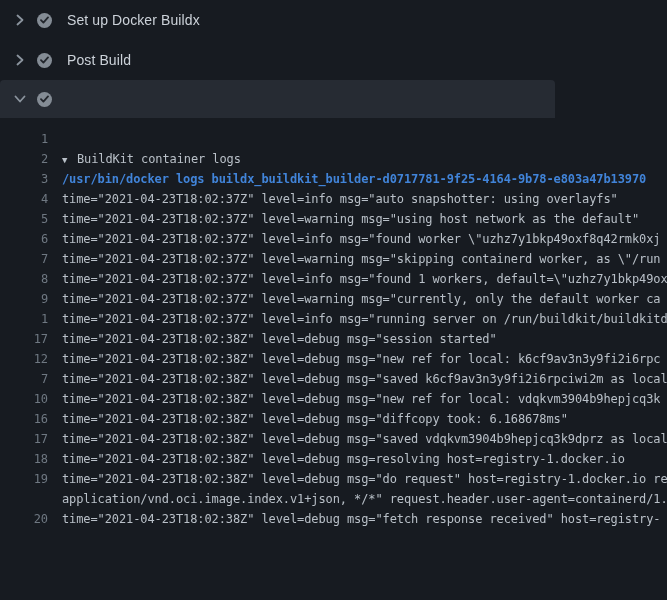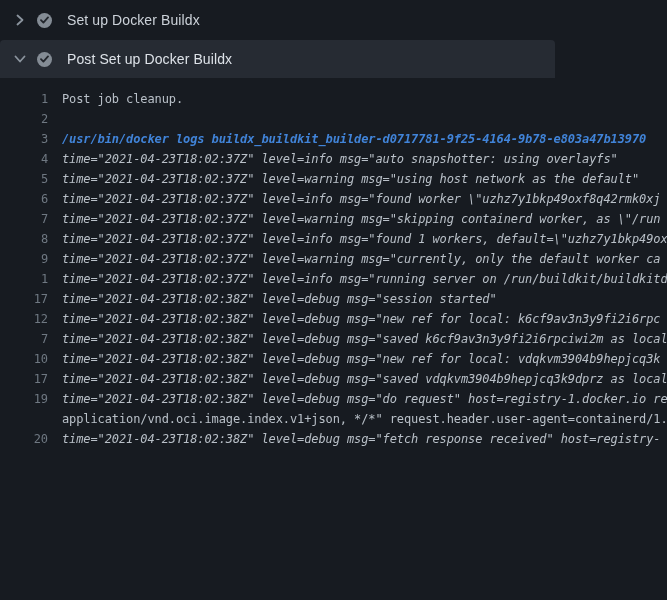--- a/index.html
+++ b/index.html
@@ -38,21 +38,21 @@
   }
   .log-row{
     height:20px;line-height:20px;display:flex;white-space:pre;
   }
   .log-row .num{
     width:48px;flex:none;text-align:right;color:#6f7882;cursor:pointer;
   }
   .log-row .txt{
     margin-left:14px;color:#b9c0c8;white-space:pre;overflow:hidden;
   }
-  .log-row.indent .txt{font-style:italic;}
+  .log-row.indent .txt{}
   .log-row.command .txt{color:#4184d9;font-weight:bold;}
   .toggle-caret{
     display:inline-block;width:15px;font-size:9px;color:#b9c0c8;
     vertical-align:middle;cursor:pointer;
   }
 </style>
 </head>
 <body>
 
 <div class="app">
@@ -63,47 +63,61 @@
             <path d="M2.5 1.5 L7.5 6 L2.5 10.5" fill="none" stroke="#8b949e" stroke-width="1.8" stroke-linecap="round" stroke-linejoin="round"></path>
           </svg>
         </span>
         <span class="check-circle">
           <svg width="9" height="8" viewBox="0 0 9 8">
             <path d="M1 4.2 L3.4 6.6 L8 1.4" fill="none" stroke="#22262c" stroke-width="1.8" stroke-linecap="round" stroke-linejoin="round"></path>
           </svg>
         </span>
         <span class="step-label">Set up Docker Buildx</span>
       </div>
+      <div class="step-row">
+        <span class="chev">
+          <svg width="10" height="12" viewBox="0 0 10 12">
+            <path d="M2.5 1.5 L7.5 6 L2.5 10.5" fill="none" stroke="#8b949e" stroke-width="1.8" stroke-linecap="round" stroke-linejoin="round"></path>
+          </svg>
+        </span>
+        <span class="check-circle">
+          <svg width="9" height="8" viewBox="0 0 9 8">
+            <path d="M1 4.2 L3.4 6.6 L8 1.4" fill="none" stroke="#22262c" stroke-width="1.8" stroke-linecap="round" stroke-linejoin="round"></path>
+          </svg>
+        </span>
+        <span class="step-label">Post Build</span>
+      </div>
       <div class="step-row expanded">
         <span class="chev">
           <svg width="12" height="10" viewBox="0 0 12 10">
             <path d="M1.5 2.5 L6 7.5 L10.5 2.5" fill="none" stroke="#8b949e" stroke-width="1.8" stroke-linecap="round" stroke-linejoin="round"></path>
           </svg>
         </span>
         <span class="check-circle">
           <svg width="9" height="8" viewBox="0 0 9 8">
             <path d="M1 4.2 L3.4 6.6 L8 1.4" fill="none" stroke="#22262c" stroke-width="1.8" stroke-linecap="round" stroke-linejoin="round"></path>
           </svg>
         </span>
-        <span class="step-label">Post Set up Docker Buildx</span>
       </div>
     </div>
   <div class="log-area">
-      <div class="log-row"><span class="num">1</span><span class="txt">Post job cleanup.</span></div>
-      <div class="log-row"><span class="num">2</span></div>
+      <div class="log-row"><span class="num">1</span></div>
+      <div class="log-row"><span class="num">2</span><span class="txt"><span class="toggle-caret">▼</span><span>BuildKit container logs</span></span></div>
       <div class="log-row indent command"><span class="num">3</span><span class="txt">/usr/bin/docker logs buildx_buildkit_builder-d0717781-9f25-4164-9b78-e803a47b13970</span></div>
       <div class="log-row indent"><span class="num">4</span><span class="txt">time="2021-04-23T18:02:37Z" level=info msg="auto snapshotter: using overlayfs"</span></div>
       <div class="log-row indent"><span class="num">5</span><span class="txt">time="2021-04-23T18:02:37Z" level=warning msg="using host network as the default"</span></div>
       <div class="log-row indent"><span class="num">6</span><span class="txt">time="2021-04-23T18:02:37Z" level=info msg="found worker \"uzhz7y1bkp49oxf8q42rmk0xj</span></div>
       <div class="log-row indent"><span class="num">7</span><span class="txt">time="2021-04-23T18:02:37Z" level=warning msg="skipping containerd worker, as \"/run</span></div>
       <div class="log-row indent"><span class="num">8</span><span class="txt">time="2021-04-23T18:02:37Z" level=info msg="found 1 workers, default=\"uzhz7y1bkp49ox</span></div>
       <div class="log-row indent"><span class="num">9</span><span class="txt">time="2021-04-23T18:02:37Z" level=warning msg="currently, only the default worker ca</span></div>
       <div class="log-row indent"><span class="num">1</span><span class="txt">time="2021-04-23T18:02:37Z" level=info msg="running server on /run/buildkit/buildkitd</span></div>
       <div class="log-row indent"><span class="num">17</span><span class="txt">time="2021-04-23T18:02:38Z" level=debug msg="session started"</span></div>
       <div class="log-row indent"><span class="num">12</span><span class="txt">time="2021-04-23T18:02:38Z" level=debug msg="new ref for local: k6cf9av3n3y9fi2i6rpc</span></div>
       <div class="log-row indent"><span class="num">7</span><span class="txt">time="2021-04-23T18:02:38Z" level=debug msg="saved k6cf9av3n3y9fi2i6rpciwi2m as local</span></div>
       <div class="log-row indent"><span class="num">10</span><span class="txt">time="2021-04-23T18:02:38Z" level=debug msg="new ref for local: vdqkvm3904b9hepjcq3k</span></div>
+      <div class="log-row indent"><span class="num">16</span><span class="txt">time="2021-04-23T18:02:38Z" level=debug msg="diffcopy took: 6.168678ms"</span></div>
       <div class="log-row indent"><span class="num">17</span><span class="txt">time="2021-04-23T18:02:38Z" level=debug msg="saved vdqkvm3904b9hepjcq3k9dprz as local</span></div>
+      <div class="log-row indent"><span class="num">18</span><span class="txt">time="2021-04-23T18:02:38Z" level=debug msg=resolving host=registry-1.docker.io</span></div>
       <div class="log-row indent"><span class="num">19</span><span class="txt">time="2021-04-23T18:02:38Z" level=debug msg="do request" host=registry-1.docker.io re</span></div>
       <div class="log-row"><span class="num"></span><span class="txt">application/vnd.oci.image.index.v1+json, */*" request.header.user-agent=containerd/1.4</span></div>
       <div class="log-row indent"><span class="num">20</span><span class="txt">time="2021-04-23T18:02:38Z" level=debug msg="fetch response received" host=registry-</span></div>
     </div>
 </div>
 
 </body></html>

